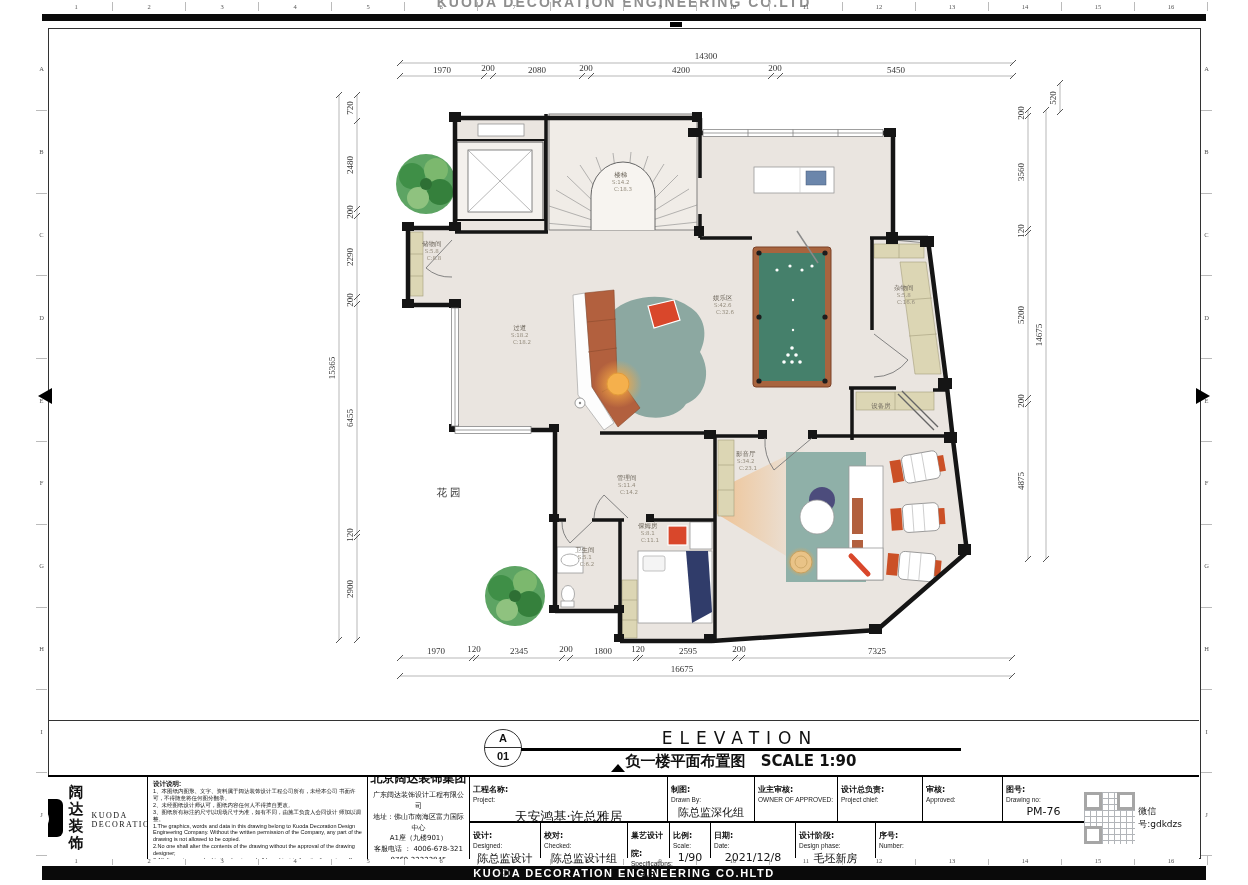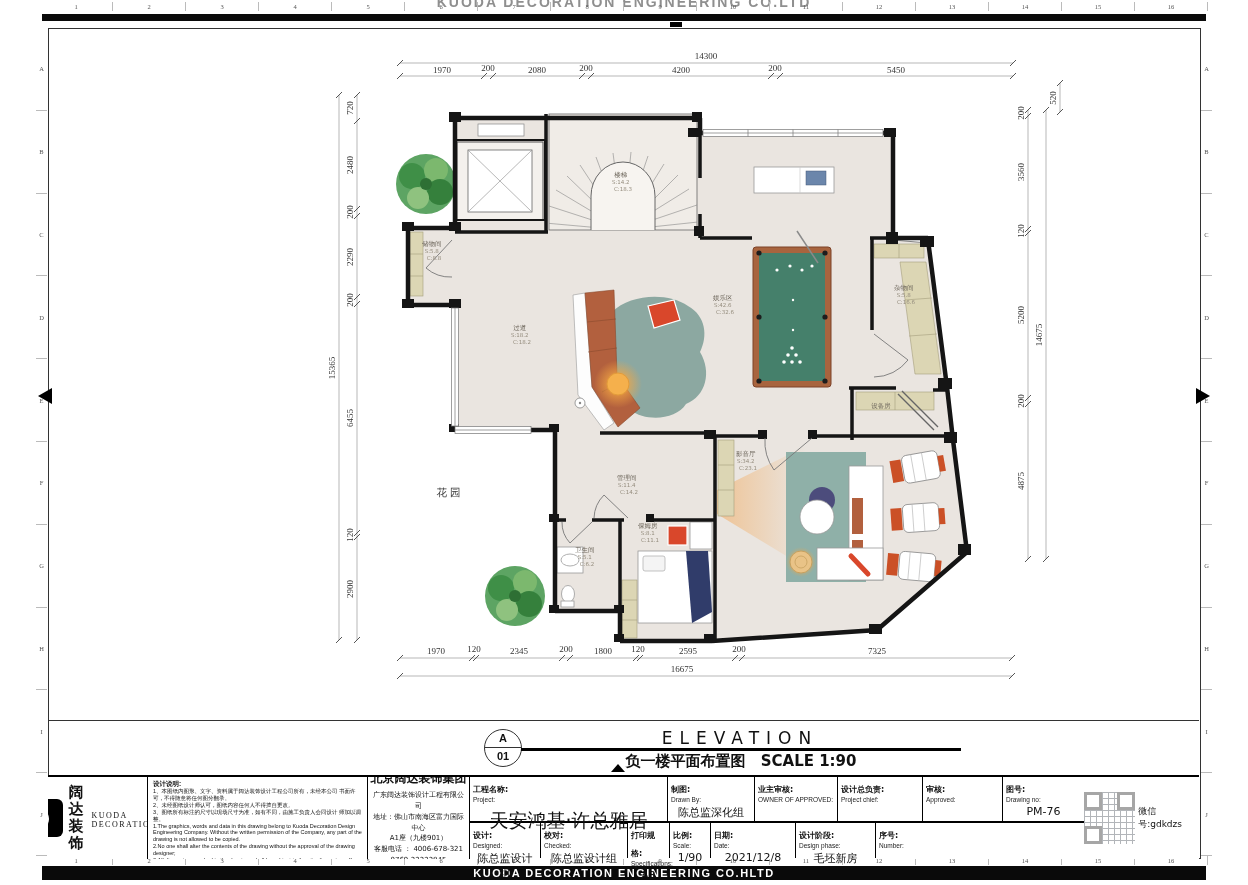--- a/index.html
+++ b/index.html
@@ -53,21 +53,21 @@
   .company-box .sm{font:7px "DejaVu Sans",sans-serif;line-height:1.55;}
   .fields{width:614px;display:flex;flex-direction:column;}
   .frow{display:flex;}
   .frow.r1{height:44px;}
   .frow.r2{height:35px;border-top:2.5px solid #000;}
   .fcell{border-right:1.5px solid #000;box-sizing:border-box;padding:1px 3px;position:relative;}
   .fcell:last-child{border-right:none;}
   .lblcn{font:bold 8px "DejaVu Sans",sans-serif;}
   .lblen{font:6.5px "Liberation Sans",sans-serif;color:#222;}
   .fval{text-align:center;font:11px "DejaVu Sans",sans-serif;margin-top:2px;}
-  .fval.big{font-size:19px;margin-top:5px;}
+  .fval.big{font-size:13px;margin-top:5px;}
   .qr-box{width:115px;border-right:none;display:flex;flex-direction:row;align-items:center;justify-content:center;gap:3px;}
   .qr{width:52px;height:52px;position:relative;opacity:.65;
       background-image:linear-gradient(90deg,#8a8f94 1.5px,transparent 1.5px),linear-gradient(#8a8f94 1.5px,transparent 1.5px);
       background-size:6px 6px;}
   .qr i{position:absolute;width:12px;height:12px;border:3px solid #777;background:#fff;}
   .qr i.tl{left:0;top:0;} .qr i.tr{right:0;top:0;} .qr i.bl{left:0;bottom:0;}
   .qr-cap{font:9px "DejaVu Sans",sans-serif;}
   
   text.dim{font:9px "Liberation Serif",serif;fill:#333;text-anchor:middle;}
   .rn{font:6.5px "DejaVu Sans",sans-serif;fill:#6e675c;text-anchor:middle;}
@@ -542,21 +542,21 @@
         <span class="lblcn">设计:</span>
         <div class="lblen">Designed:</div>
         <div class="fval">陈总监设计组</div>
       </div>
       <div class="fcell" style="width:87px;">
         <span class="lblcn">校对:</span>
         <div class="lblen">Checked:</div>
         <div class="fval">陈总监设计组</div>
       </div>
       <div class="fcell" style="width:42px;">
-        <span class="lblcn">打印规格:</span>
+        <span class="lblcn">巢艺设计院:</span>
         <div class="lblen">Specifications:</div>
         <div class="fval">A3</div>
       </div>
       <div class="fcell" style="width:41px;">
         <span class="lblcn">比例:</span>
         <div class="lblen">Scale:</div>
         <div class="fval">1/90</div>
       </div>
       <div class="fcell" style="width:85px;">
         <span class="lblcn">日期:</span>

